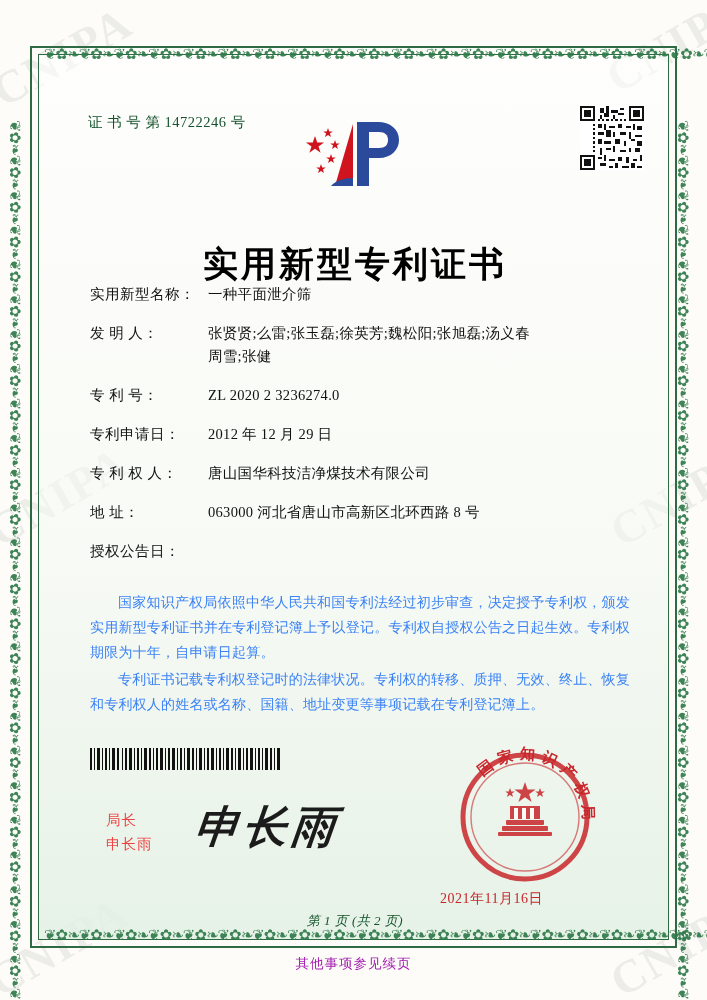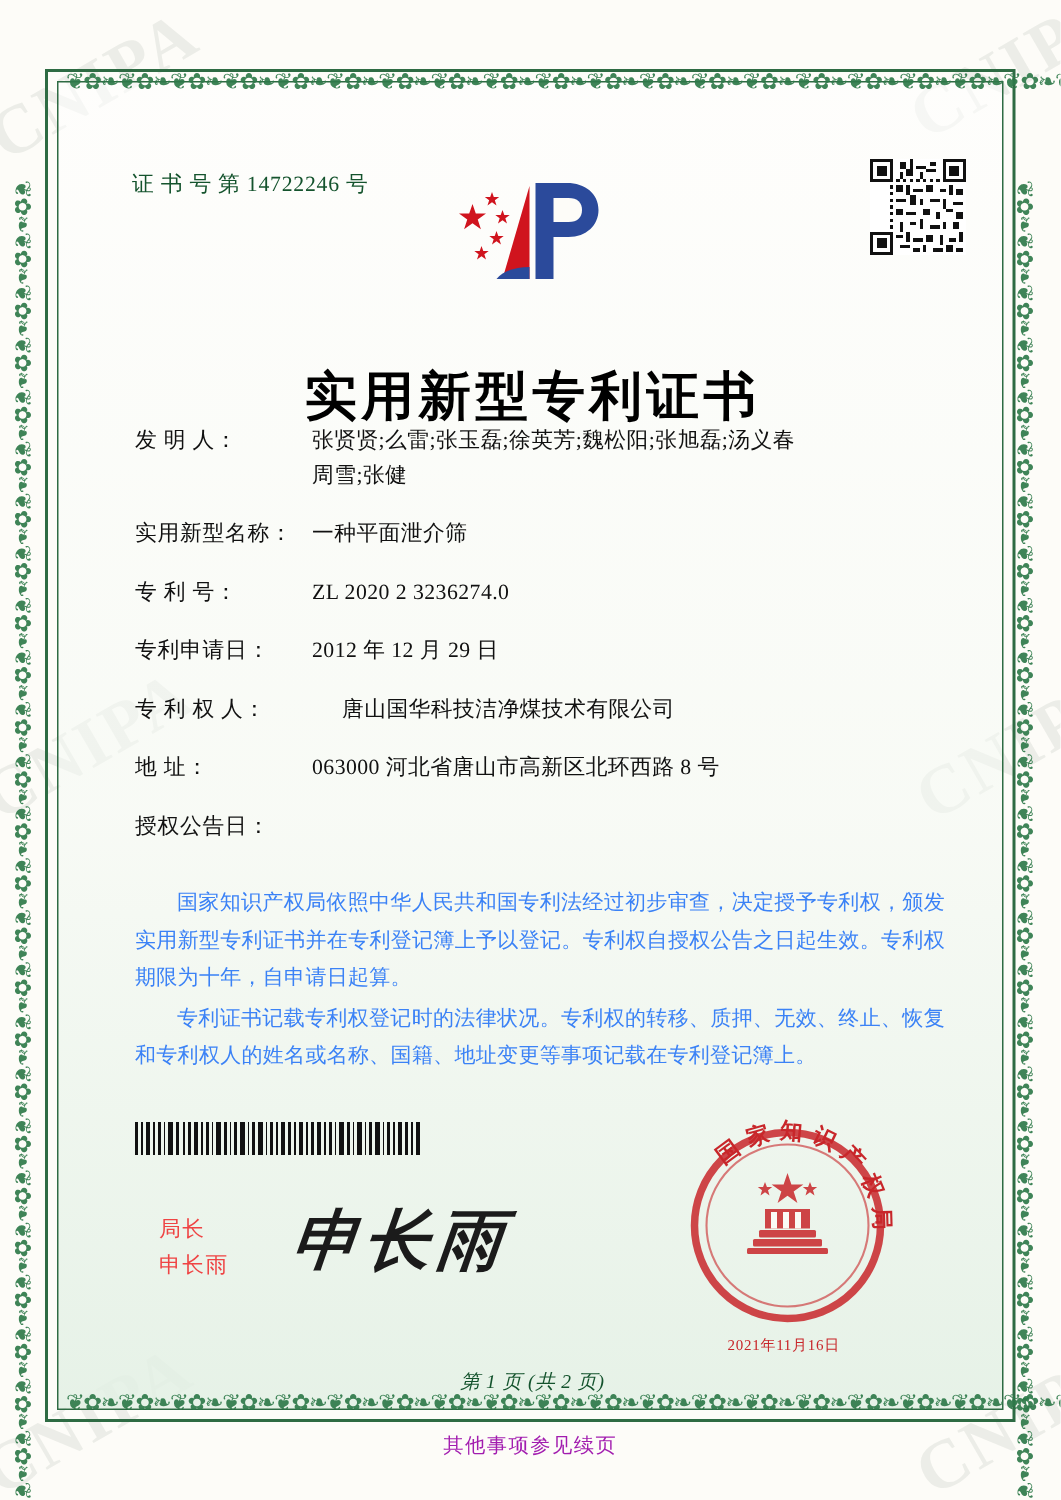--- a/index.html
+++ b/index.html
@@ -212,23 +212,22 @@
     right: 50px;
     top: 672px;
     width: 150px;
     height: 150px;
   }
   .seal-date {
     position: absolute;
     right: 45px;
     top: 820px;
     width: 165px;
-    text-align: center;
     color: #c8262a;
-    font-size: 10px;
+    font-size: 14px;
     letter-spacing: 0.5px;
   }
 
   .page-no {
     position: absolute;
     left: 0;
     right: 0;
     top: 842px;
     text-align: center;
     font-size: 13px;
@@ -377,43 +376,43 @@
           <polygon points="26,46 27.2,49.4 30.8,49.4 27.9,51.5 29,55 26,52.9 23,55 24.1,51.5 21.2,49.4 24.8,49.4"></polygon>
         </g>
       </svg>
     </div>
 
     <div class="title">实用新型专利证书</div>
 
     <div class="fields">
 
       <div class="row">
+        <span class="lbl">实用新型名称：</span>
+        <span class="val">一种平面泄介筛</span>
+      </div>
+
+      <div class="row">
         <span class="lbl">发    明    人：</span>
         <span class="val">
           <span>张贤贤;么雷;张玉磊;徐英芳;魏松阳;张旭磊;汤义春</span>
           <span class="second-line">周雪;张健</span>
         </span>
       </div>
 
       <div class="row">
-        <span class="lbl">实用新型名称：</span>
-        <span class="val">一种平面泄介筛</span>
-      </div>
-
-      <div class="row">
         <span class="lbl">专    利    号：</span>
         <span class="val">ZL 2020 2 3236274.0</span>
       </div>
 
       <div class="row" style="margin-top:12px;">
         <span class="lbl">专利申请日：</span>
         <span class="val">2012 年 12 月 29 日</span>
       </div>
 
-      <div class="row" style="margin-top:12px;gap:20px;">
+      <div class="row" style="margin-top:12px;">
         <span class="lbl">专  利  权  人：</span>
         <span class="val">唐山国华科技洁净煤技术有限公司</span>
       </div>
 
       <div class="row" style="margin-top:12px;align-items:center;">
         <span class="lbl">地        址：</span>
         <span class="val">063000 河北省唐山市高新区北环西路 8 号</span>
       </div>
 
       <div class="row two" style="margin-top:14px;">

